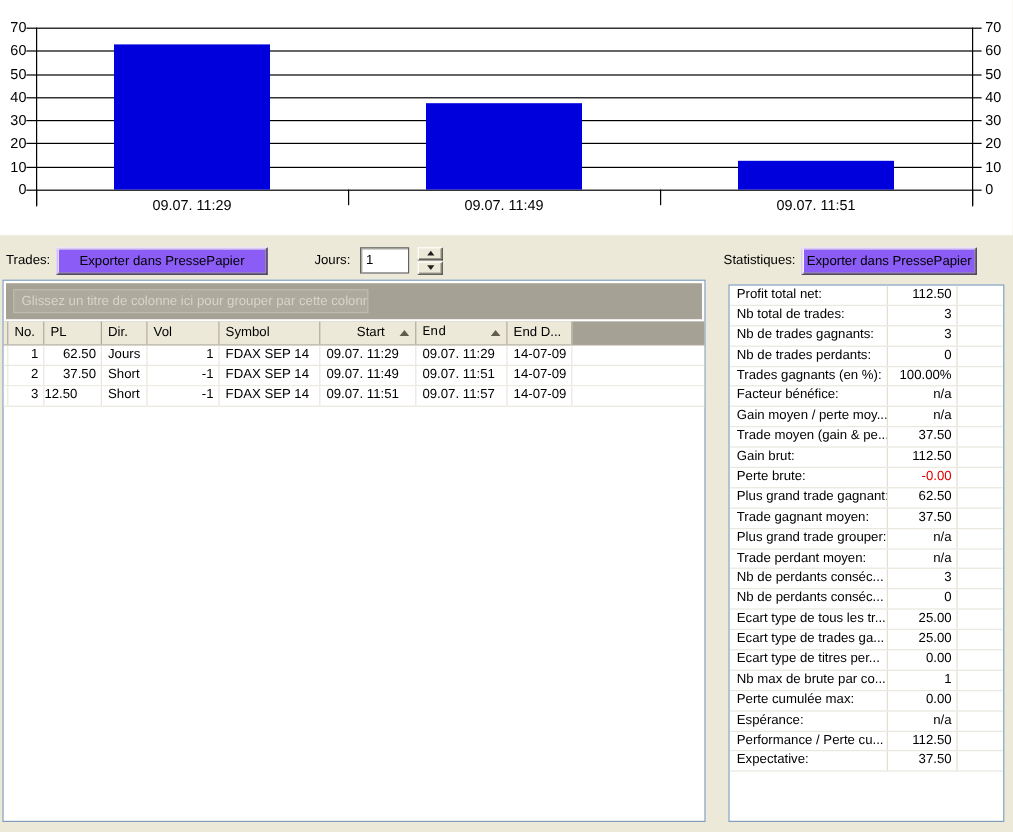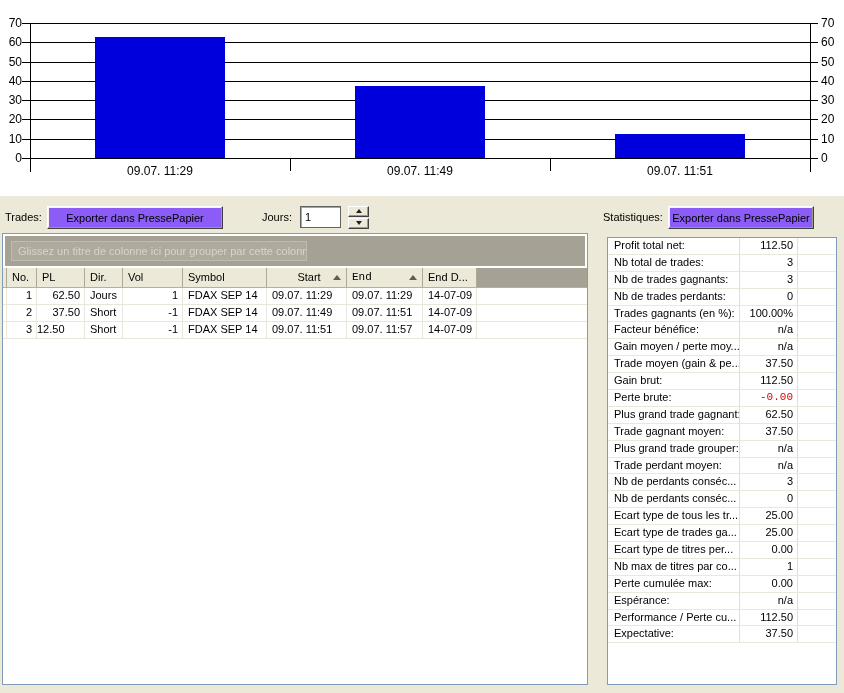--- a/index.html
+++ b/index.html
@@ -246,21 +246,21 @@
       <div class="srow">
         <div class="sitem">Trade moyen (gain &amp; pe...</div>
         <div class="sval">37.50</div>
       </div>
       <div class="srow">
         <div class="sitem">Gain brut:</div>
         <div class="sval">112.50</div>
       </div>
       <div class="srow">
         <div class="sitem">Perte brute:</div>
-        <div class="sval" style="color: rgb(221, 0, 0); font-family: Liberation Mono, monospace;">-0.00</div>
+        <div class="sval" style="color: rgb(221, 0, 0);">-0.00</div>
       </div>
       <div class="srow">
         <div class="sitem">Plus grand trade gagnant:</div>
         <div class="sval">62.50</div>
       </div>
       <div class="srow">
         <div class="sitem">Trade gagnant moyen:</div>
         <div class="sval">37.50</div>
       </div>
       <div class="srow">
@@ -285,21 +285,21 @@
       </div>
       <div class="srow">
         <div class="sitem">Ecart type de trades ga...</div>
         <div class="sval">25.00</div>
       </div>
       <div class="srow">
         <div class="sitem">Ecart type de titres per...</div>
         <div class="sval">0.00</div>
       </div>
       <div class="srow">
-        <div class="sitem">Nb max de titres par co...</div>
+        <div class="sitem">Nb max de brute par co...</div>
         <div class="sval">1</div>
       </div>
       <div class="srow">
         <div class="sitem">Perte cumulée max:</div>
         <div class="sval">0.00</div>
       </div>
       <div class="srow">
         <div class="sitem">Espérance:</div>
         <div class="sval">n/a</div>
       </div>

